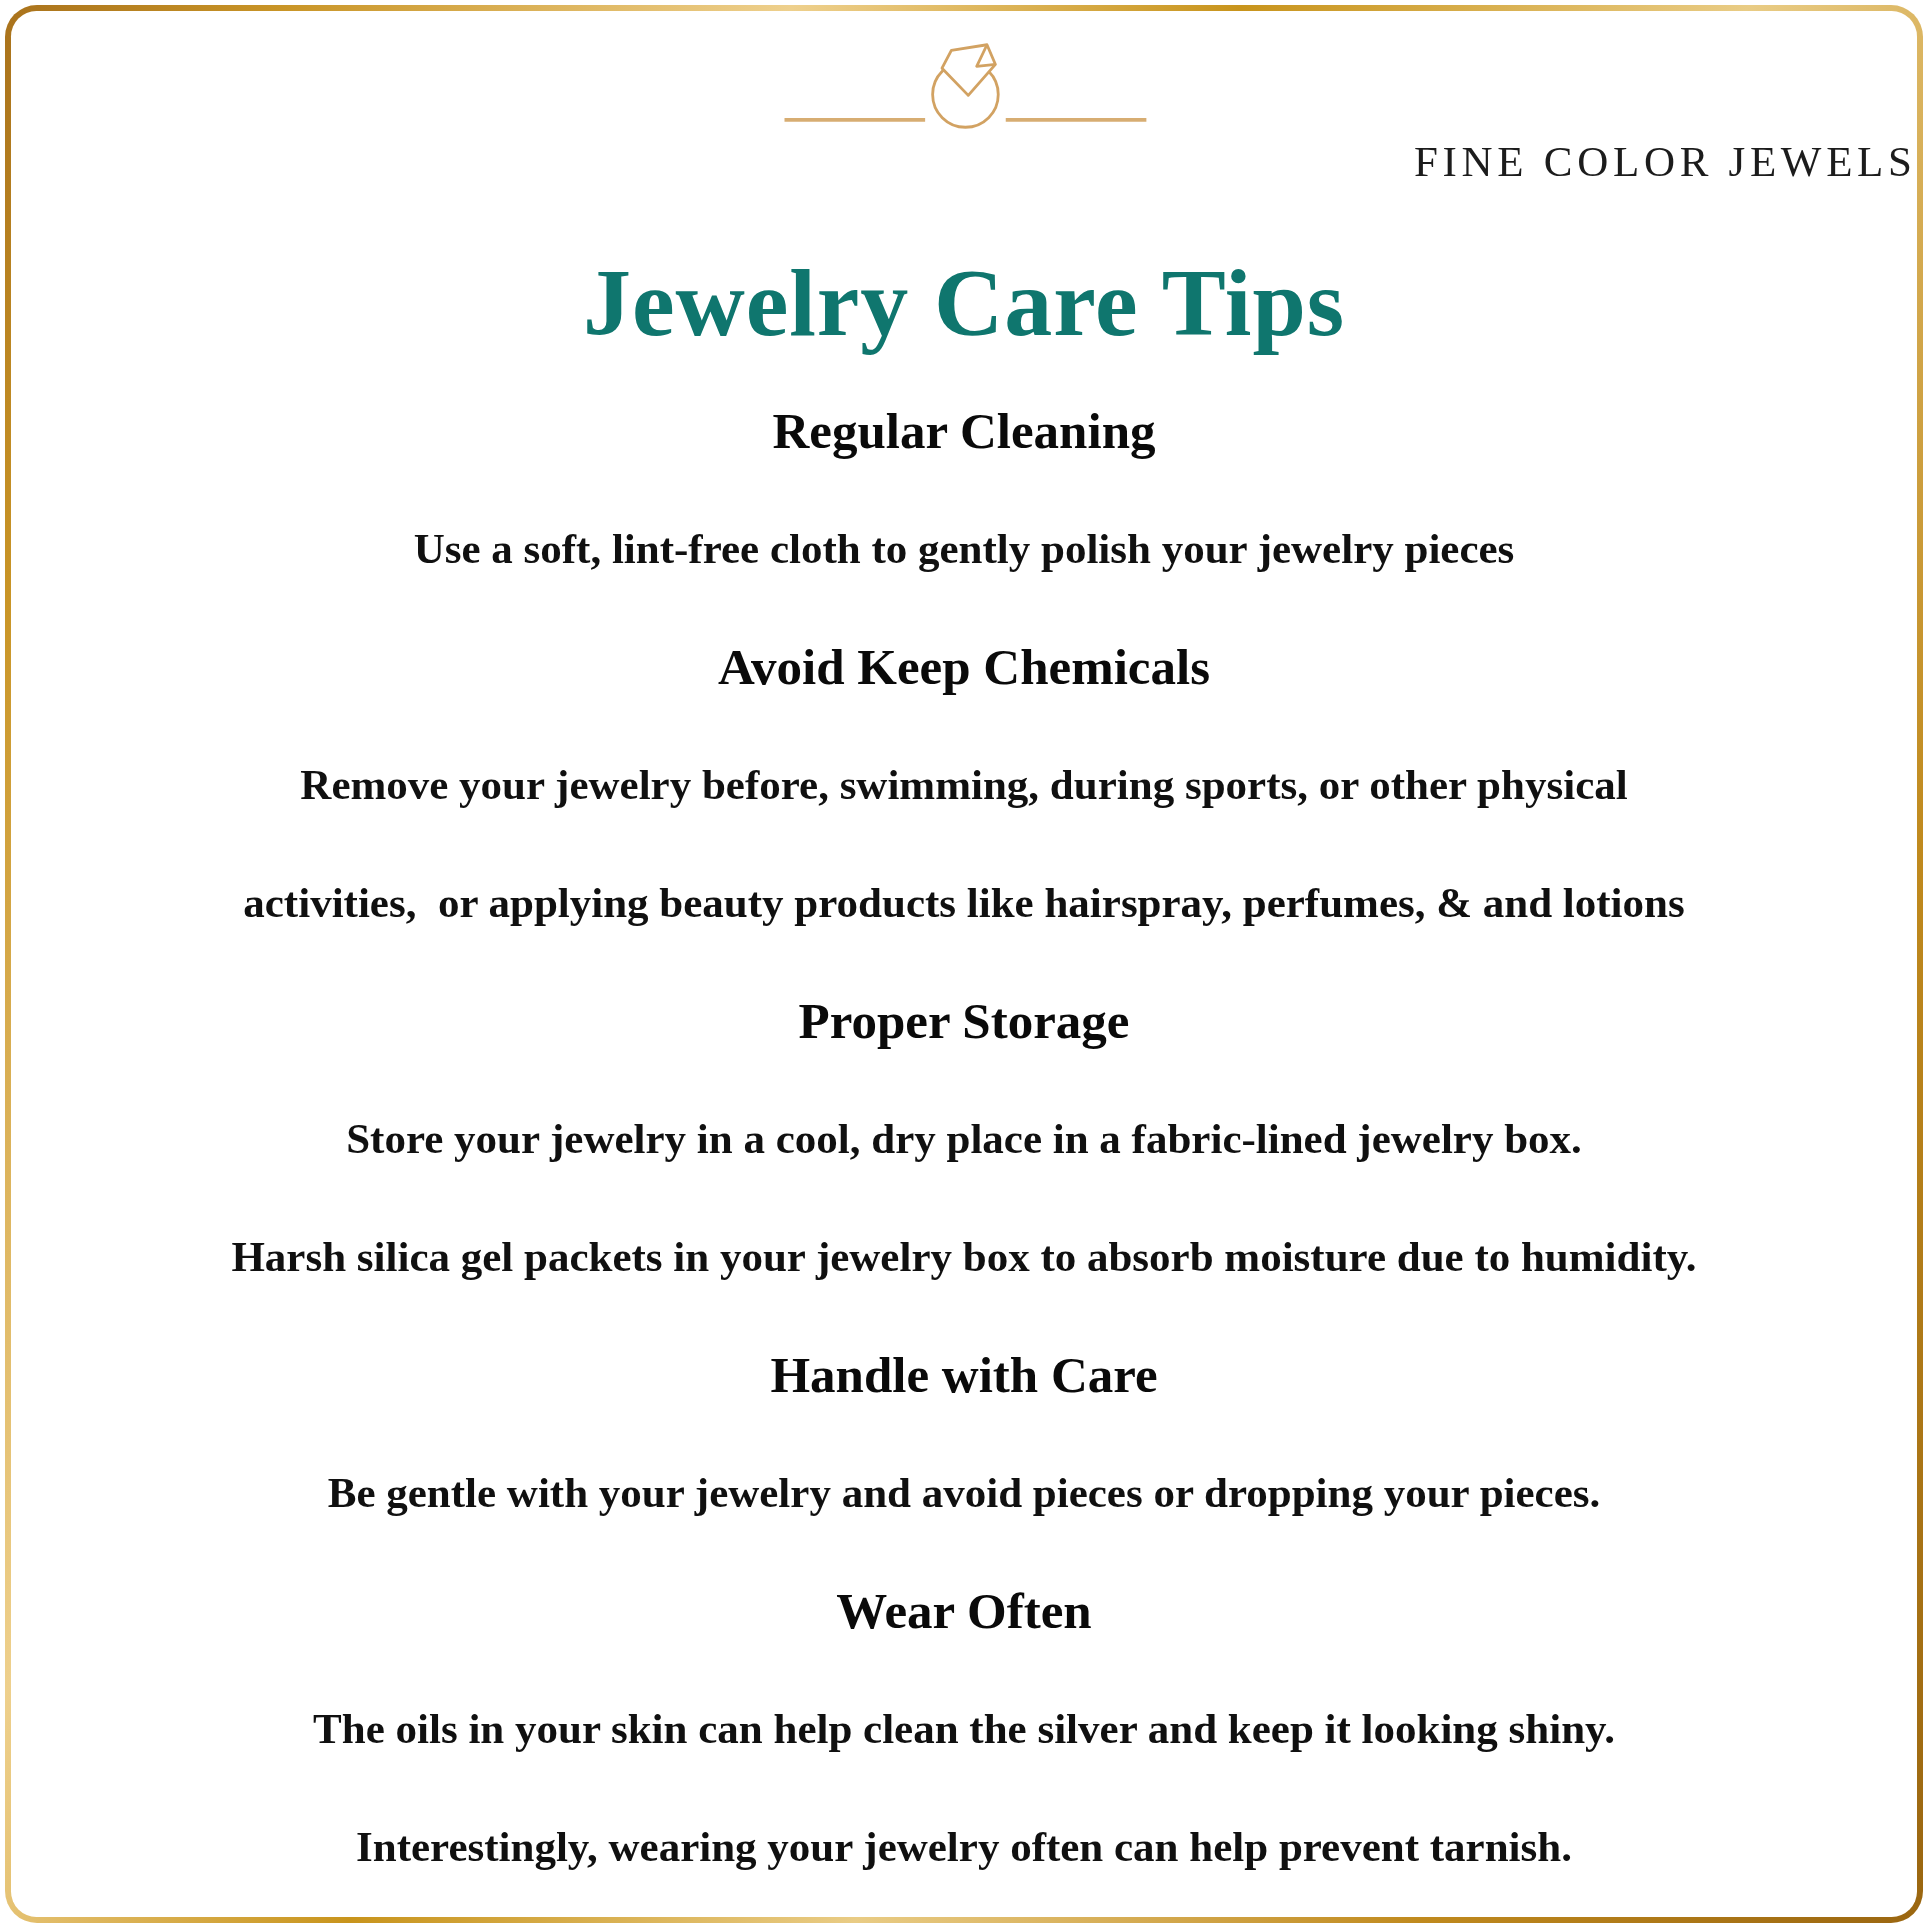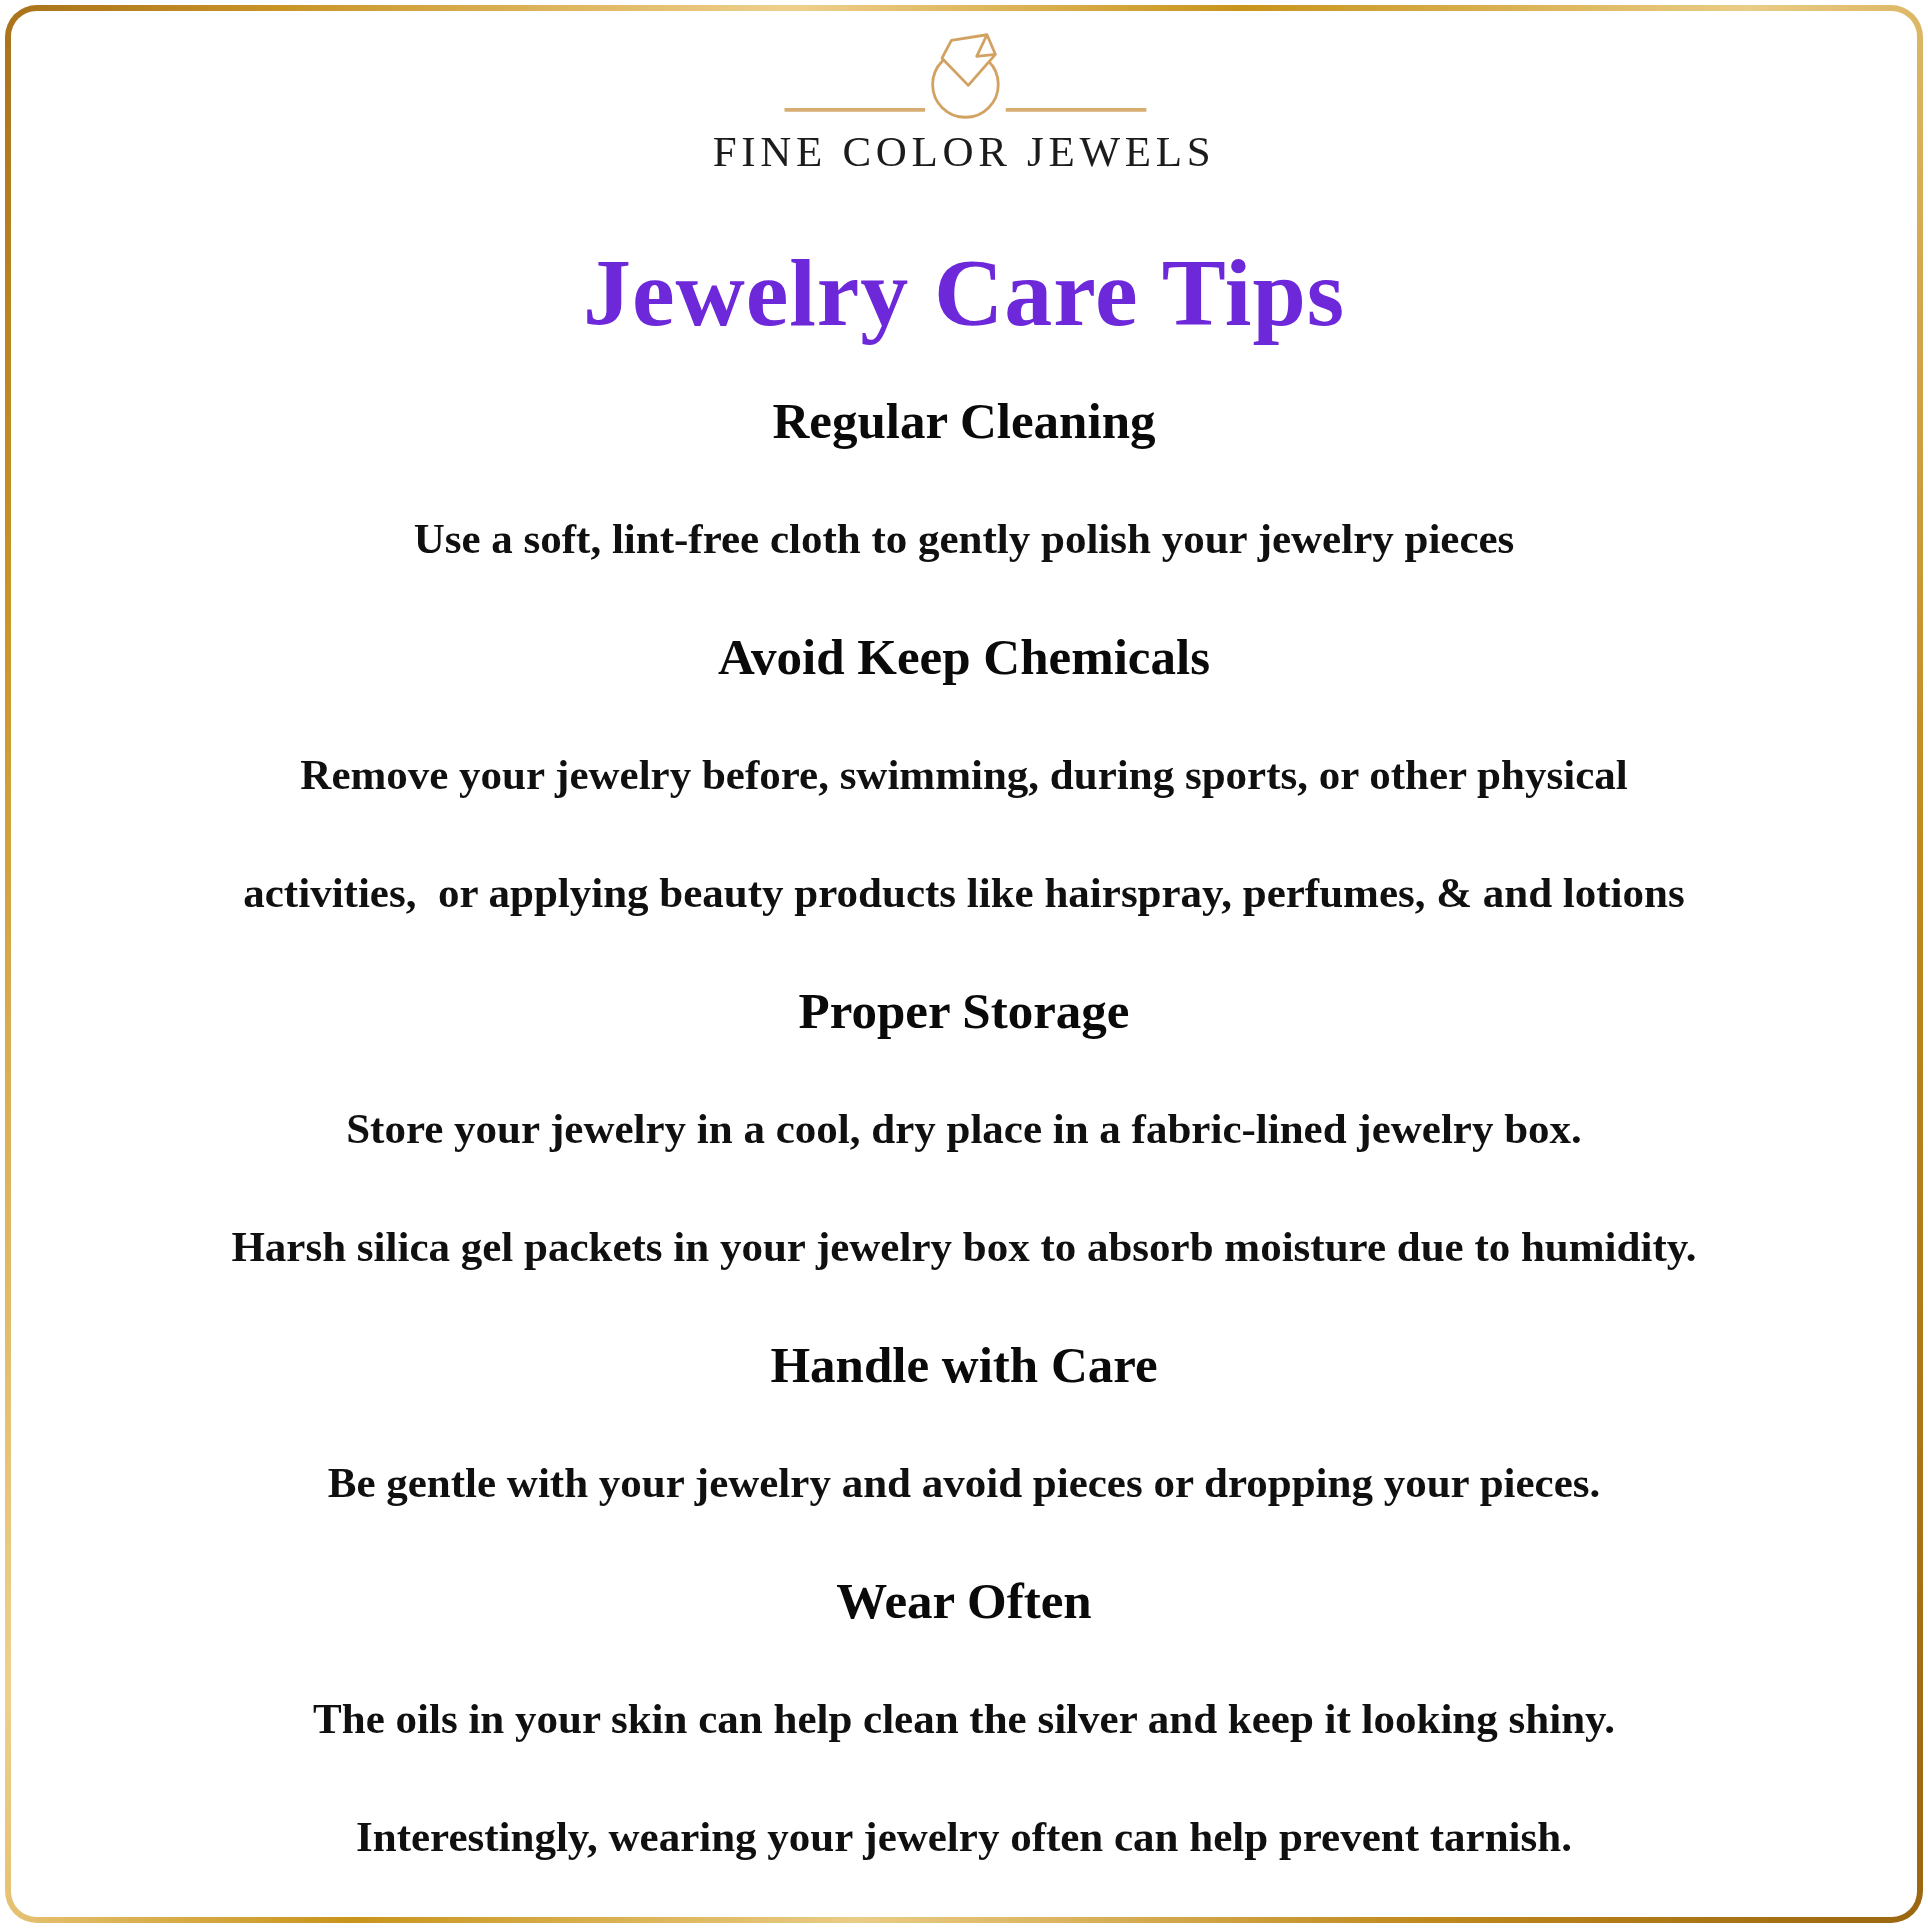--- a/index.html
+++ b/index.html
@@ -32,42 +32,43 @@
       #9a6610 100%);
   }
   .frame-inner {
     position: absolute;
     inset: 6.6px;
     border-radius: 25.4px;
     background: #ffffff;
     text-align: center;
   }
   .logo-block {
-    padding-top: 20px;
+    padding-top: 30px;
+    text-align: right;
   }
   .logo-icon {
     display: block;
     margin: 0 auto;
     width: 377px;
     height: 90px;
   }
   .brand-name {
     margin-top: 7.5px;
     font-size: 43px;
     line-height: 45px;
     letter-spacing: 4.7px;
     color: #1c1c1c;
     font-weight: 400;
   }
   .page-title {
     margin: 49px 0 0 0;
     font-size: 96px;
     line-height: 139px;
     font-weight: 700;
-    color: #6d28d9;
+    color: #0f766e;
     letter-spacing: 0.9px;
   }
   .tips {
     margin: 0;
   }
   .row {
     height: 118px;
     display: flex;
     align-items: center;
     justify-content: center;

